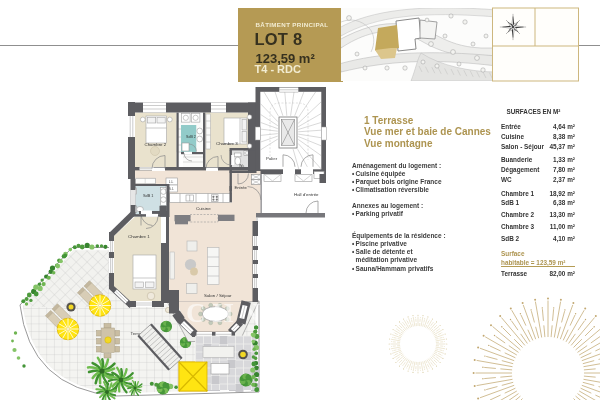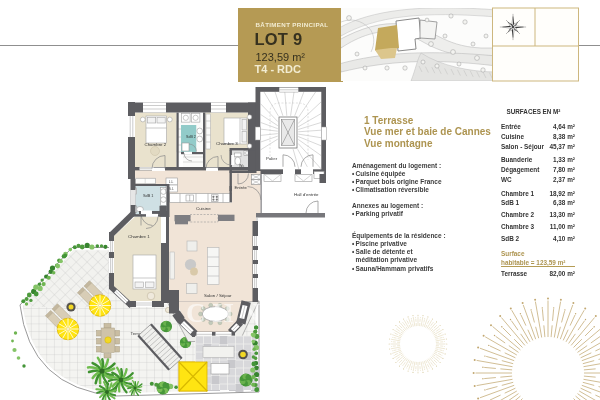--- a/index.html
+++ b/index.html
@@ -5,22 +5,22 @@
 body{width:600px;height:400px;position:relative;background:#ffffff;
  font-family:"Liberation Sans",sans-serif;overflow:hidden;}
 .abs{position:absolute;}
 </style></head>
 <body>
 
 <div class="abs" style="left:0;top:45px;width:240px;height:1px;background:#8f8f8f;"></div>
 
 <div class="abs" style="left:237.5px;top:7.5px;width:105px;height:74px;background:#b59a54;">
 <div class="abs" style="left:18px;top:13px;font-size:6.2px;font-weight:bold;letter-spacing:.35px;color:#f2ecd2;">BÂTIMENT PRINCIPAL</div>
-<div class="abs" style="left:17px;top:22px;font-size:16.5px;font-weight:bold;letter-spacing:.2px;color:#36311f;">LOT 9</div>
-<div class="abs" style="left:18px;top:43px;font-size:11px;font-weight:normal;color:#36311f;">123,59 m²</div>
+<div class="abs" style="left:17px;top:22px;font-size:16.5px;font-weight:bold;letter-spacing:.2px;color:#36311f;">LOT 8</div>
+<div class="abs" style="left:18px;top:43px;font-size:13px;font-weight:bold;color:#36311f;">123,59 m²</div>
 <div class="abs" style="left:17px;top:55px;font-size:11px;font-weight:bold;color:#f2ecd2;">T4 - RDC</div>
 </div>
 
 <svg class="abs" style="left:341px;top:8px;" width="153" height="73" viewBox="0 0 153 73">
     <rect x="0" y="0" width="153" height="73" fill="#fcfcfb"></rect>
     <path d="M-2,20 C30,2 80,-4 156,2 L156,9 C80,3 35,8 0,28 Z" fill="#ececea" stroke="#bdbdbd" stroke-width="0.5"></path>
     <path d="M-2,32 C20,20 40,14 60,16 C95,20 100,38 140,40 L156,40 L156,48 L130,48 C90,46 80,28 58,24 C38,21 18,28 0,40 Z" fill="#eeeeec" stroke="#b8b8b8" stroke-width="0.55"></path>
     <path d="M-2,56 C40,44 90,42 156,48 L156,58 C90,50 45,53 0,64 Z" fill="#e9e9e7" stroke="#b8b8b8" stroke-width="0.55"></path>
     <path d="M80,45 C100,58 130,64 156,64 L156,73 L70,73 C75,60 76,52 80,45 Z" fill="#e4e4e2" stroke="#bdbdbd" stroke-width="0.5"></path>
     <line x1="78.0" y1="58.0" x2="81.0" y2="64.0" stroke="#c6c6c4" stroke-width="0.6"></line>

